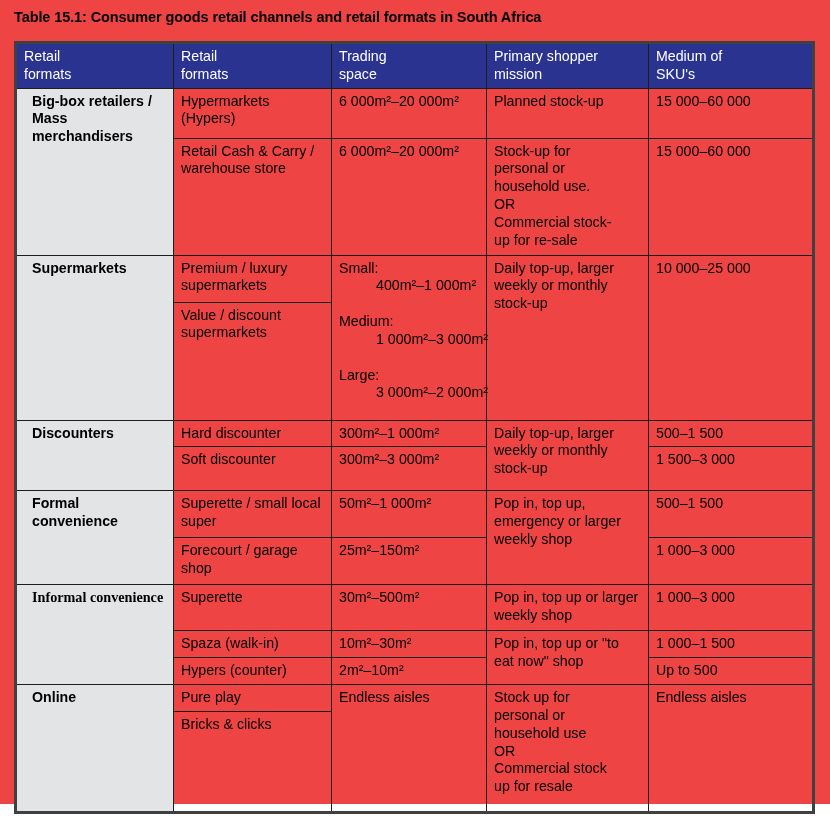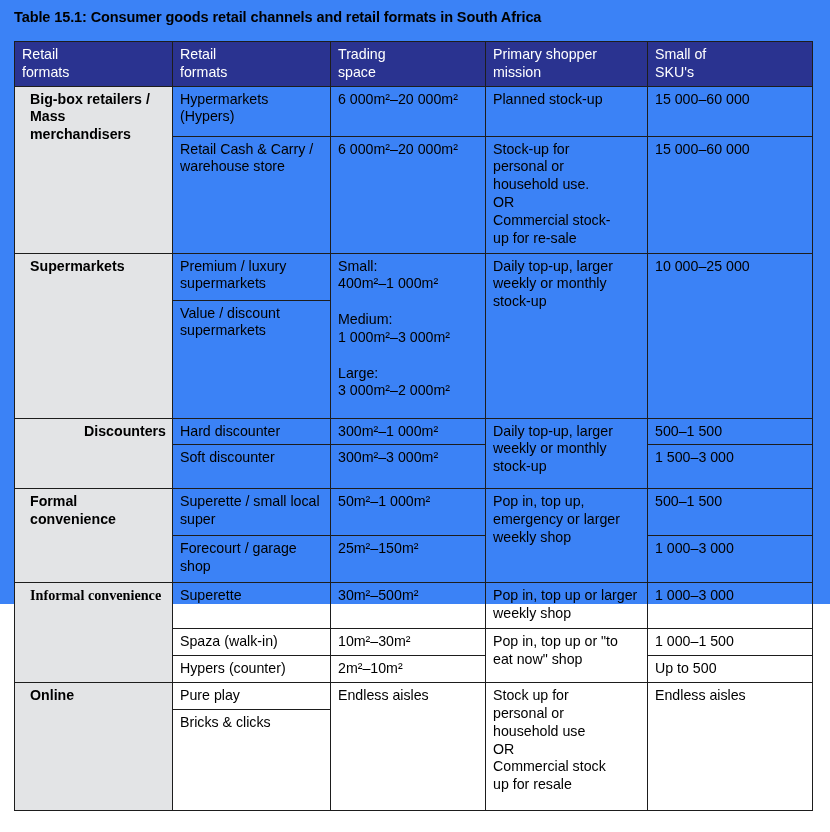--- a/index.html
+++ b/index.html
@@ -10,41 +10,41 @@
   body {
     width: 830px;
     height: 832px;
     font-family: "Liberation Sans", sans-serif;
     color: #000000;
     overflow: hidden;
   }
   .page {
     position: relative;
     width: 830px;
-    height: 604px;
-    background: #3b82f6;
+    height: 804px;
+    background: #ef4444;
   }
   .table-caption {
     position: absolute;
     left: 14px;
     top: 9px;
     font-size: 14.5px;
     font-weight: bold;
     letter-spacing: -0.1px;
     color: #000000;
     white-space: nowrap;
   }
   .grid {
     position: absolute;
     left: 14px;
     top: 41px;
     width: 798px;
     border-collapse: collapse;
     table-layout: fixed;
-    border: 1px solid #404040;
+    border: 3px solid #404040;
   }
   .grid td, .grid th {
     border: 1px solid #1d1d1d;
     vertical-align: top;
     padding: 4px 6px 4px 7px;
     font-size: 14.2px;
     line-height: 1.255;
     font-weight: normal;
     text-align: left;
   }
@@ -60,21 +60,21 @@
   }
   thead th.hcell-sep {
     border-left-color: #ffffff;
   }
   td.channel {
     background: #E3E4E6;
     font-weight: bold;
     padding-left: 15px;
   }
   .blank-line { display: block; height: 1.255em; }
-  .nowrap { white-space: nowrap; }
+  .nowrap { white-space: nowrap; margin-left: 37px; }
 </style>
 </head>
 <body>
 
 <div class="page">
 
   <div class="table-caption">Table 15.1: Consumer goods retail channels and retail formats in South Africa</div>
 
   <table class="grid">
     <colgroup>
@@ -97,21 +97,21 @@
         </th>
         <th class="hcell-sep" style="background: rgb(42, 51, 144); color: rgb(255, 255, 255);">
           <span>Trading</span><br>
           <span>space</span>
         </th>
         <th class="hcell-sep" style="background: rgb(42, 51, 144); color: rgb(255, 255, 255);">
           <span>Primary shopper</span><br>
           <span>mission</span>
         </th>
         <th class="hcell-sep" style="background: rgb(42, 51, 144); color: rgb(255, 255, 255);">
-          <span>Small of</span><br>
+          <span>Medium of</span><br>
           <span>SKU's</span>
         </th>
       </tr>
     </thead>
 
     <tbody>
 
       <tr style="height:50px">
         <td class="channel" rowspan="2" style="background: rgb(227, 228, 230);">Big-box retailers / Mass merchandisers</td>
         <td>Hypermarkets (Hypers)</td>
@@ -147,21 +147,21 @@
           <span class="nowrap">3 000m²–2 000m²</span>
         </td>
         <td rowspan="2">Daily top-up, larger weekly or monthly stock-up</td>
         <td rowspan="2" class="nowrap">10 000–25 000</td>
       </tr>
       <tr style="height:118px">
         <td>Value / discount supermarkets</td>
       </tr>
 
       <tr style="height:26px">
-        <td class="channel" rowspan="2" style="background: rgb(227, 228, 230); text-align: right;">Discounters</td>
+        <td class="channel" rowspan="2" style="background: rgb(227, 228, 230);">Discounters</td>
         <td>Hard discounter</td>
         <td class="nowrap">300m²–1 000m²</td>
         <td rowspan="2">Daily top-up, larger weekly or monthly stock-up</td>
         <td class="nowrap">500–1 500</td>
       </tr>
       <tr style="height:44px">
         <td>Soft discounter</td>
         <td class="nowrap">300m²–3 000m²</td>
         <td class="nowrap">1 500–3 000</td>
       </tr>

